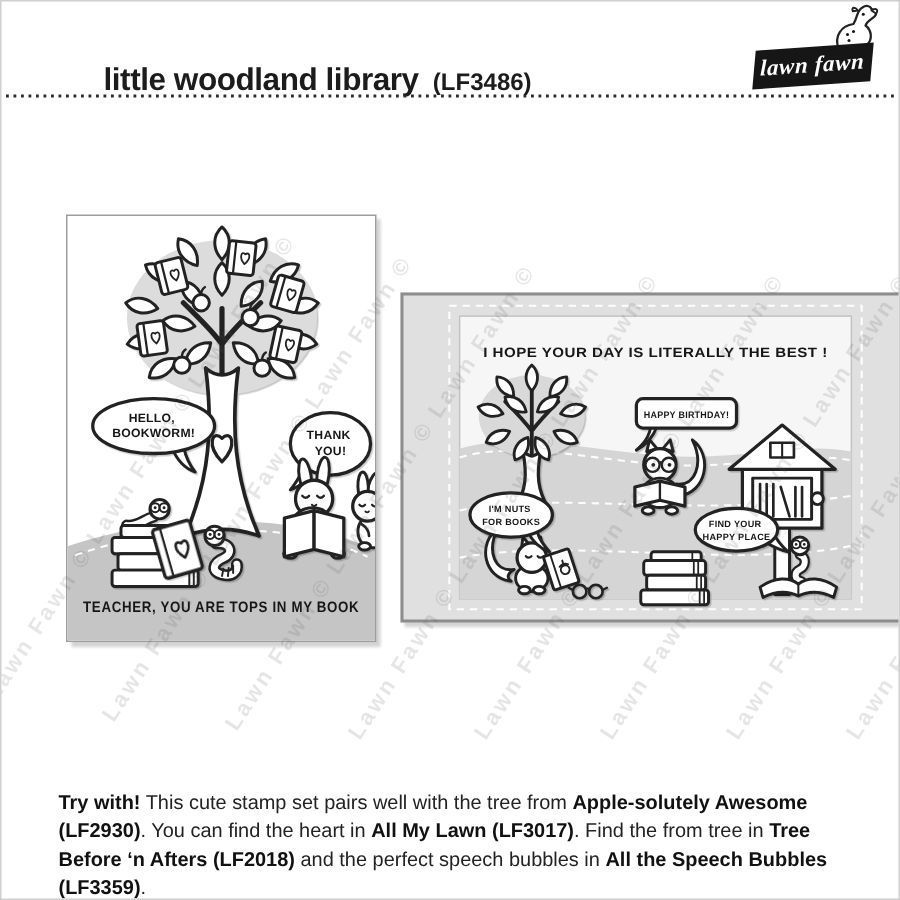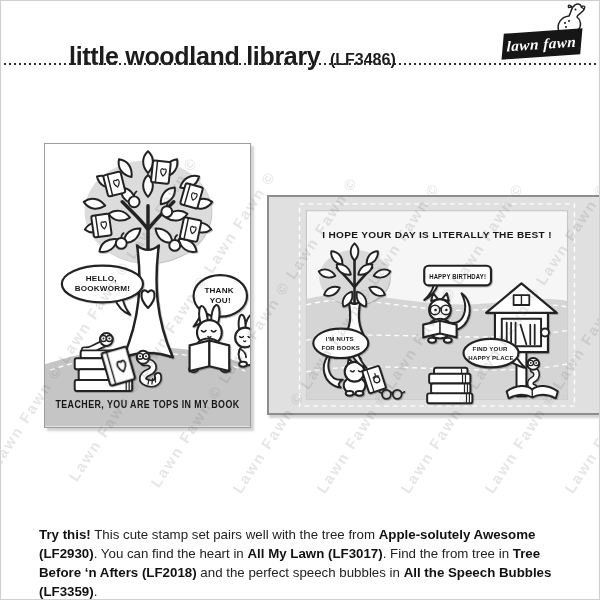--- a/index.html
+++ b/index.html
@@ -5,21 +5,21 @@
   * { margin:0; padding:0; box-sizing:border-box; }
   html,body { background:#fff; }
   .page {
     position:relative; width:600px; height:600px; background:#fff;
     border:1px solid #cfcfcf; overflow:hidden;
     font-family:"Liberation Sans", sans-serif; color:#1c1c1c;
   }
   
   .tagline { position:absolute; left:18px; top:27px; font-size:13px; color:#1c1c1c; }
   .title-line { position:absolute; left:68px; top:41px; white-space:nowrap; }
-  .title-line .ttl { font-size:25px; font-weight:700; letter-spacing:-0.3px; }
+  .title-line .ttl { font-size:21px; font-weight:700; letter-spacing:-0.3px; }
   .title-line .sku { font-size:16px; font-weight:600; margin-left:5px;text-align:center; }
   .dotted-rule {
     position:absolute; left:3px; right:3px; top:62px; height:3px;
     background-image:repeating-linear-gradient(90deg,#2c2c2c 0 2px,transparent 2px 5px);
     background-size:5px 2px; background-repeat:repeat-x; background-position:0 0;
   }
   
   .logo { position:absolute; top:4px; right:10px; width:92px; height:58px; }
   .logo-plate {
     position:absolute; left:6px; top:26px; width:78px; height:26px; background:#161616;
@@ -366,14 +366,14 @@
       <span class="wm" style="left:64px;  top:474px;">Lawn Fawn © Lawn Fawn © Lawn Fawn ©</span>
       <span class="wm" style="left:146px; top:480px;">Lawn Fawn © Lawn Fawn © Lawn Fawn ©</span>
       <span class="wm" style="left:228px; top:486px;">Lawn Fawn © Lawn Fawn © Lawn Fawn ©</span>
       <span class="wm" style="left:312px; top:486px;">Lawn Fawn © Lawn Fawn © Lawn Fawn ©</span>
       <span class="wm" style="left:396px; top:486px;">Lawn Fawn © Lawn Fawn © Lawn Fawn ©</span>
       <span class="wm" style="left:480px; top:486px;">Lawn Fawn © Lawn Fawn © Lawn Fawn ©</span>
       <span class="wm" style="left:560px; top:486px;">Lawn Fawn © Lawn Fawn © Lawn Fawn ©</span>
     </div>
   </div>
 
-  <p class="footer"><b>Try this!</b><span> This cute stamp set pairs well with the tree from </span><b>Apple-solutely Awesome (LF2930)</b><span>. You can find the heart in </span><b>All My Lawn (LF3017)</b><span>. Find the from tree in </span><b>Tree Before ‘n Afters (LF2018)</b><span> and the perfect speech bubbles in </span><b>All the Speech Bubbles (LF3359)</b><span>.</span></p>
+  <p class="footer"><b>Try with!</b><span> This cute stamp set pairs well with the tree from </span><b>Apple-solutely Awesome (LF2930)</b><span>. You can find the heart in </span><b>All My Lawn (LF3017)</b><span>. Find the from tree in </span><b>Tree Before ‘n Afters (LF2018)</b><span> and the perfect speech bubbles in </span><b>All the Speech Bubbles (LF3359)</b><span>.</span></p>
 </div>
 
 </body></html>

